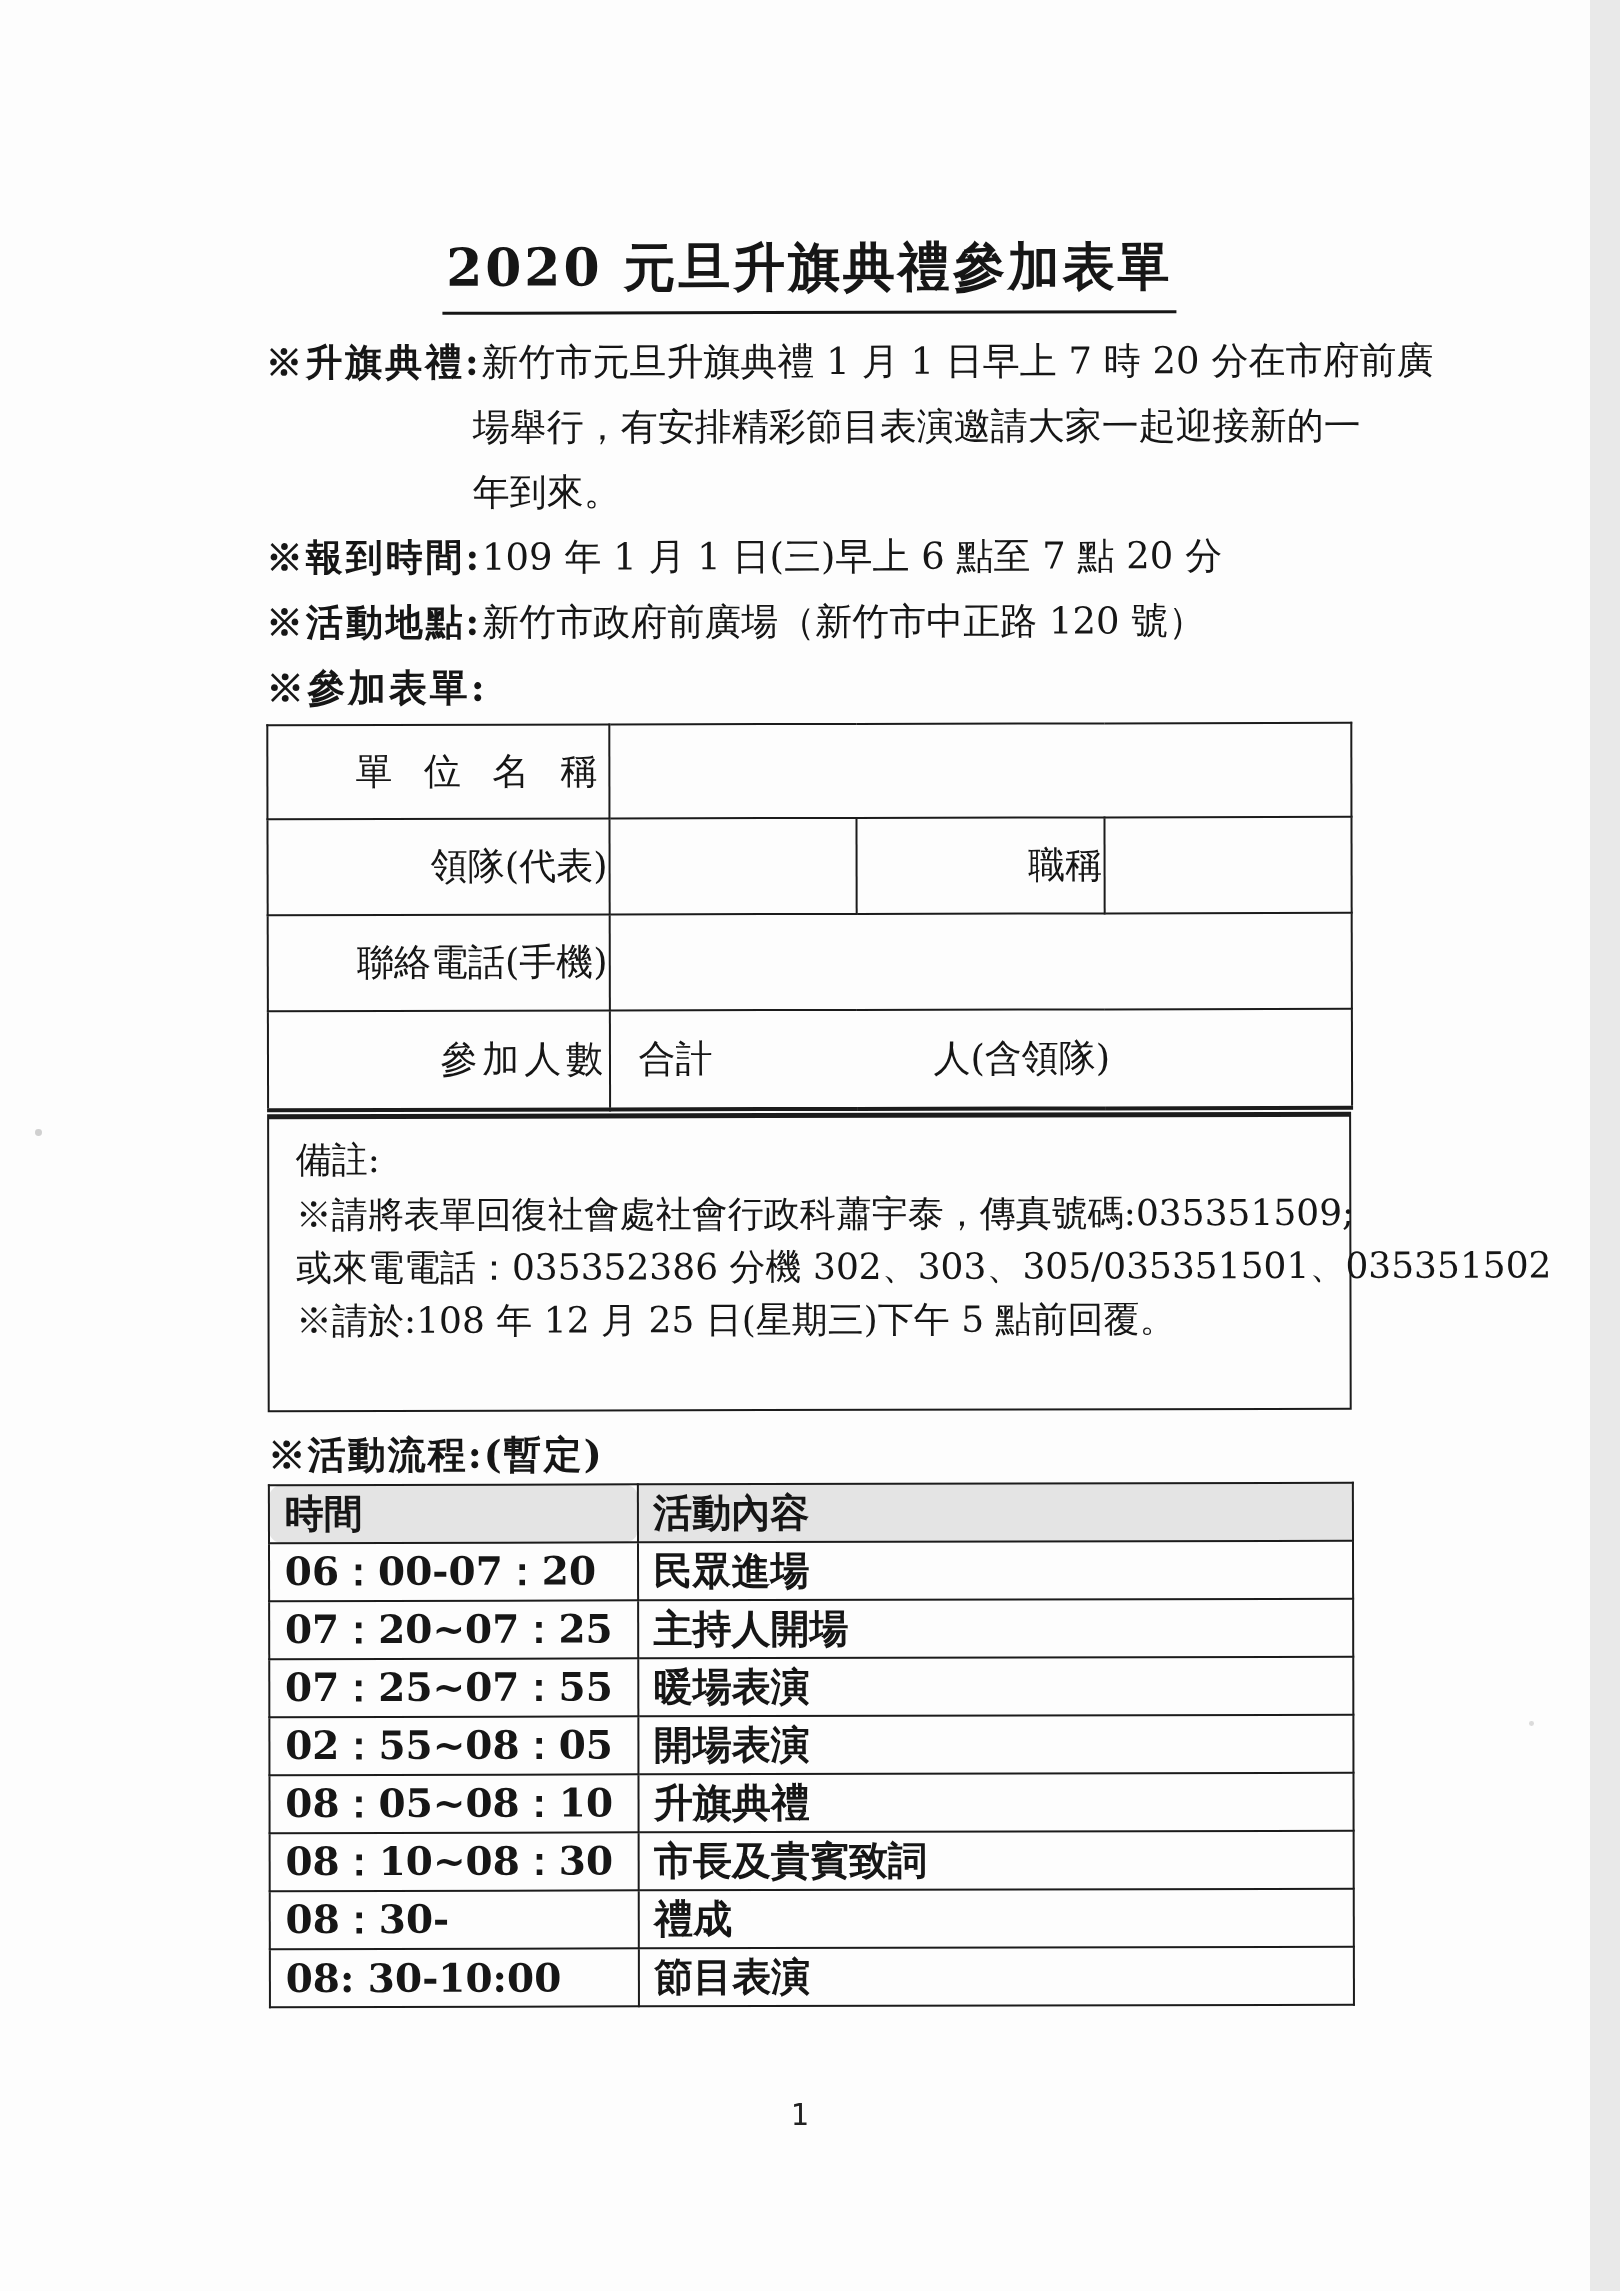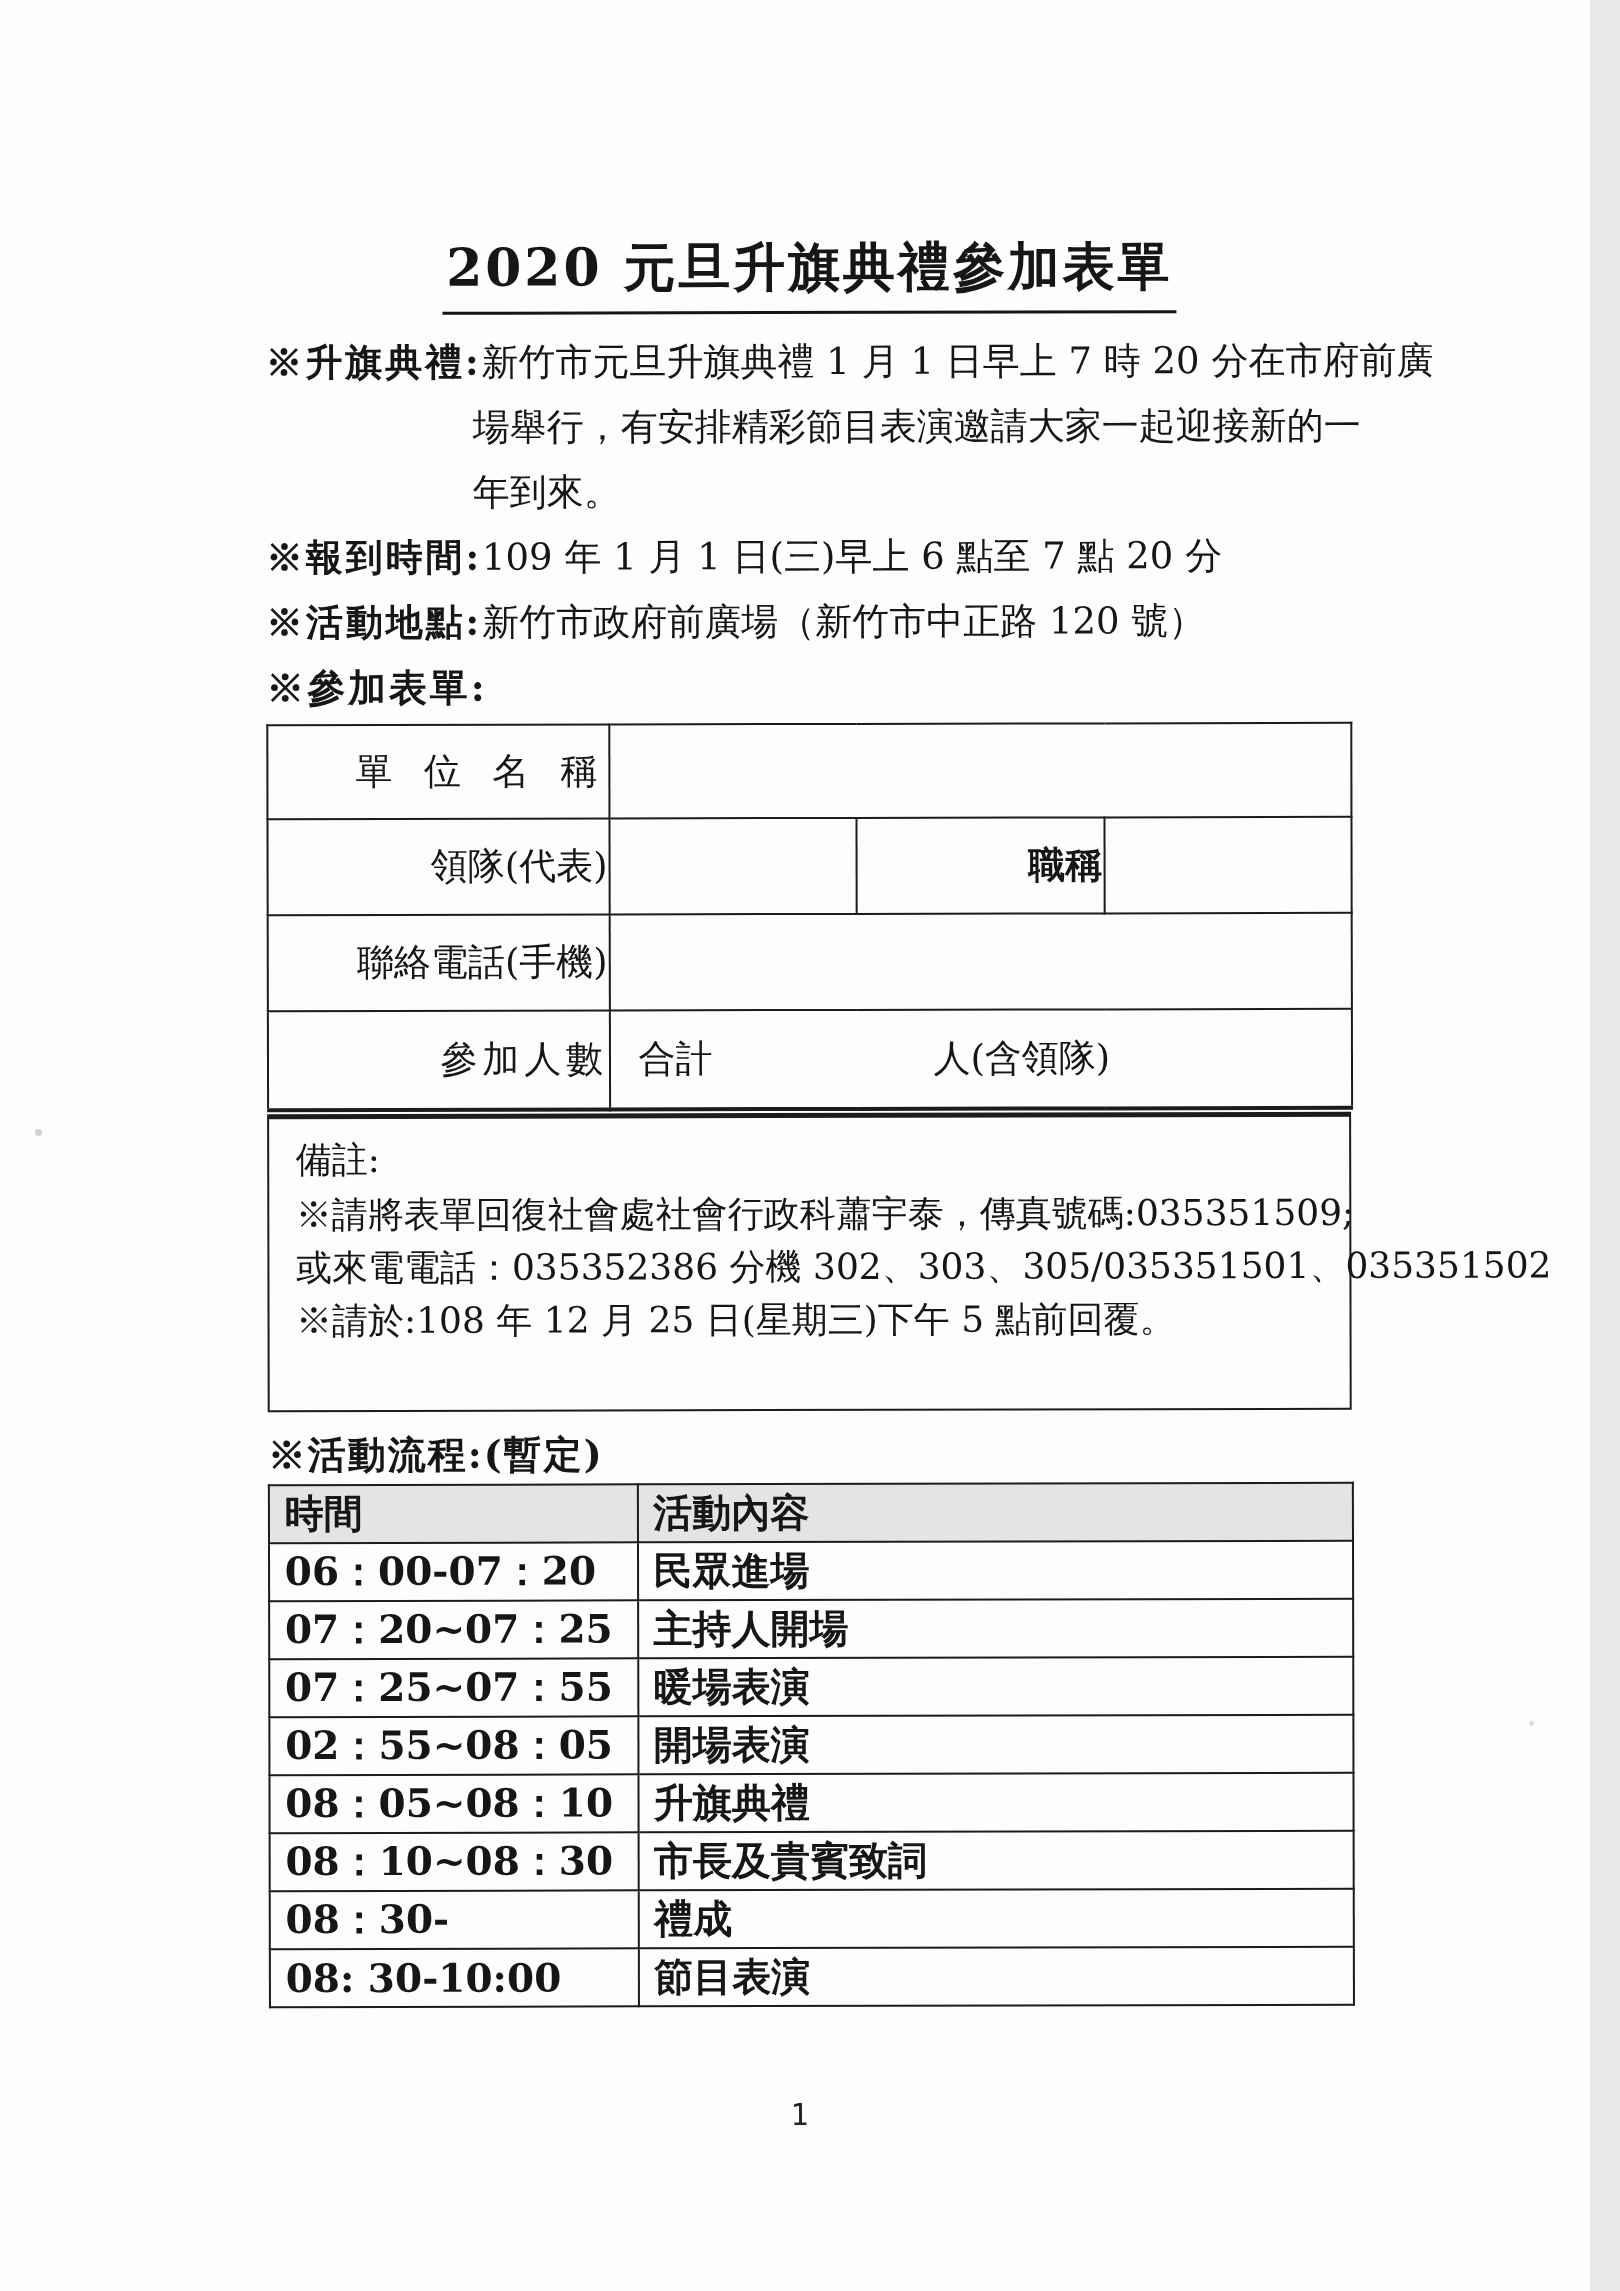--- a/index.html
+++ b/index.html
@@ -57,21 +57,21 @@
     border-bottom:4.9px solid #1c1c1c;
     table-layout:fixed;
   }
   .form-table td{
     border:2px solid #1c1c1c;
     font-size:37px;
     vertical-align:middle;
   }
   .form-table .c1{width:338px;}
   .form-table .c2{width:186px;}
-  .form-table .c3{width:194px;font-weight:bold;}
+  .form-table .c3{width:194px;}
   .form-table .row-lbl{text-align:right;}
   .r1 td{height:90px;}
   .r2 td{height:92px;margin-left:13px;}
   .r3 td{height:92px;}
   .r4 td{height:94px;}
   .unit-lbl{letter-spacing:9.8px;}
   .count-lbl{letter-spacing:4.9px;margin-top:38px;}
   .count-cell{padding-left:27.4px;}
   .count-gap{display:inline-block;width:221px;}
   
@@ -113,21 +113,21 @@
     text-align:left;
     vertical-align:middle;
     padding-left:14.7px;
   }
   .schedule-table th{
     background:#e4e4e4;
     height:52px;
     border-bottom:2.9px solid #1c1c1c;
   }
   .schedule-table td{height:52px;}
-  .schedule-table .tcol{width:351px;}
+  .schedule-table .tcol{width:351px;border-radius:13px;}
   
   .page-number{
     margin-top:90px;
     text-align:center;
     transform:translateX(-13.7px);
     font-family:"DejaVu Sans Mono","Liberation Mono",monospace;
     font-size:30px;
     color:#222;
   }
   

